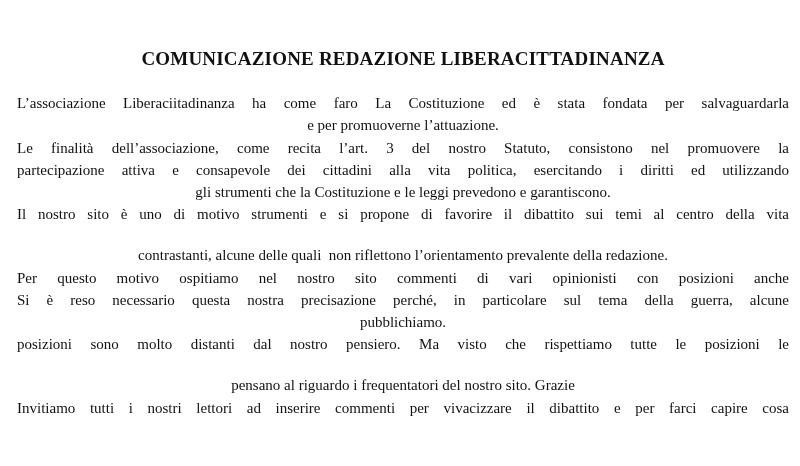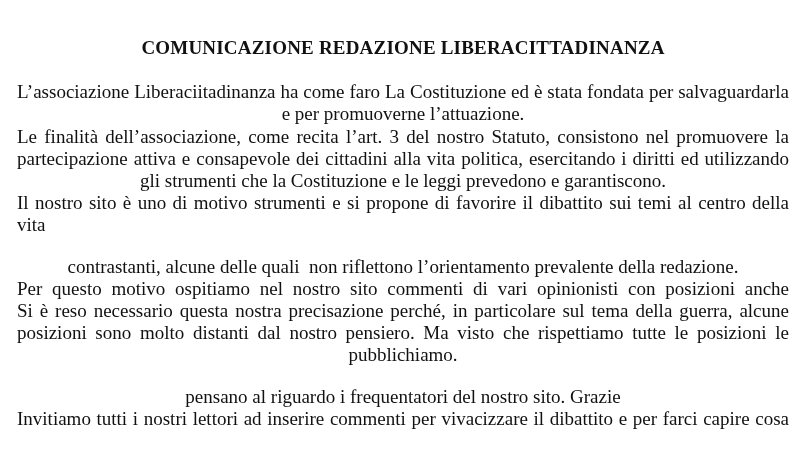--- a/index.html
+++ b/index.html
@@ -12,36 +12,36 @@
     width: 800px;
     height: 466px;
     background: #ffffff;
     overflow: hidden;
     font-family: "Liberation Serif", serif;
     color: #111111;
   }
   .doc {
     position: absolute;
     left: 17px;
-    top: 37px;
+    top: 48px;
     width: 772px;
   }
   .title {
     margin: 0 0 22px 0;
     font-size: 19px;
     line-height: 22.2px;
     font-weight: bold;
     text-align: center;
     letter-spacing: 0.2px;
   }
   .sec { margin: 0; }
   .sec + .sec { margin-top: 19px; }
   .block { margin: 0; }
   .line {
-    font-size: 19px;
+    font-size: 15px;
     line-height: 22.2px;
   }
   
   .jl {
     text-align: justify;
     text-align-last: justify;
   }
   
   .el {
     text-align: center;
@@ -71,22 +71,22 @@
       </div>
     </div>
 
     <div class="sec">
       <div class="block">
         <div class="line el">contrastanti, alcune delle quali  non riflettono l’orientamento prevalente della redazione.</div>
         <div class="line jl">Per questo motivo ospitiamo nel nostro sito commenti di vari opinionisti con posizioni anche</div>
       </div>
       <div class="block">
         <div class="line jl">Si è reso necessario questa nostra precisazione perché, in particolare sul tema della guerra, alcune</div>
+        <div class="line el">pubblichiamo.</div>
         <div class="line jl">posizioni sono  molto distanti dal nostro pensiero. Ma visto che rispettiamo tutte le posizioni le</div>
-        <div class="line el">pubblichiamo.</div>
       </div>
     </div>
 
     <div class="sec">
       <div class="block">
         <div class="line el">pensano al riguardo i frequentatori del nostro sito. Grazie</div>
         <div class="line jl">Invitiamo tutti i nostri lettori ad inserire commenti per vivacizzare il dibattito e per farci capire cosa</div>
       </div>
     </div>
 

